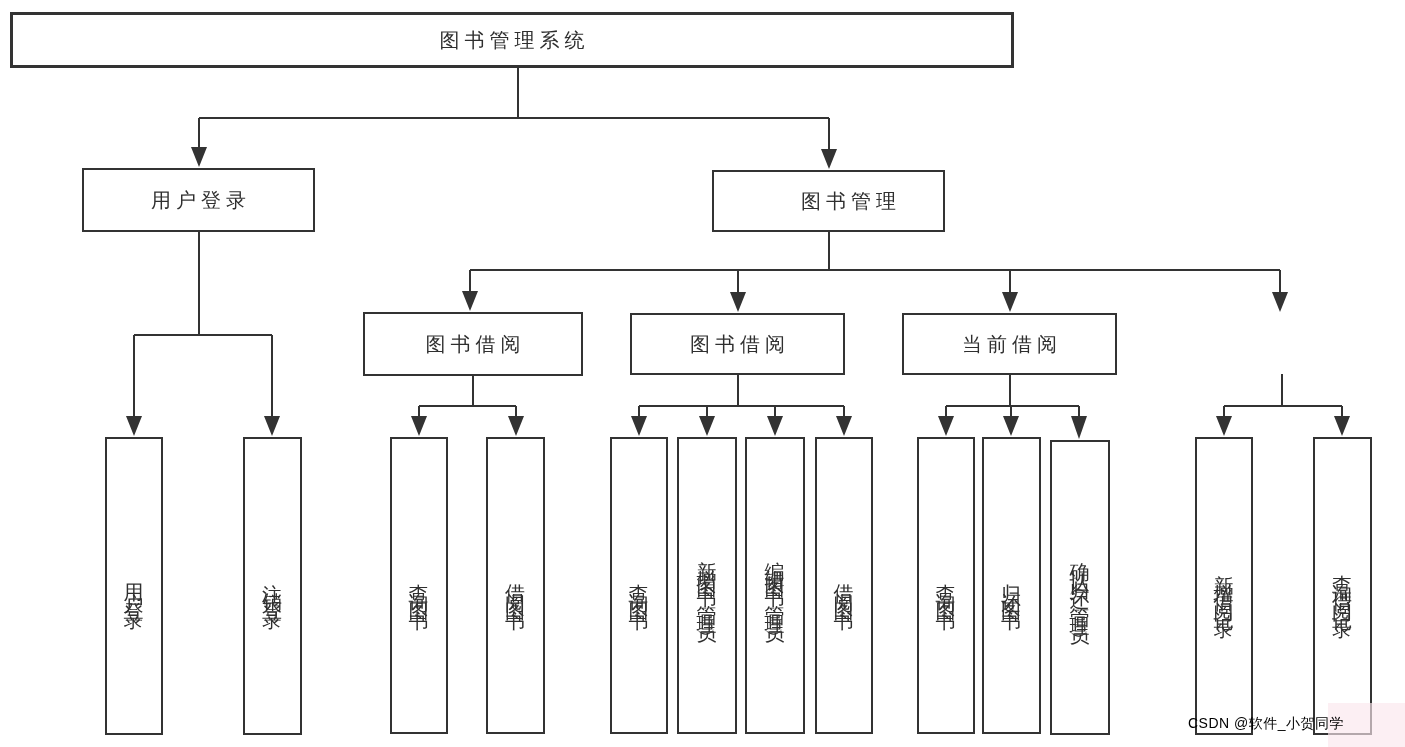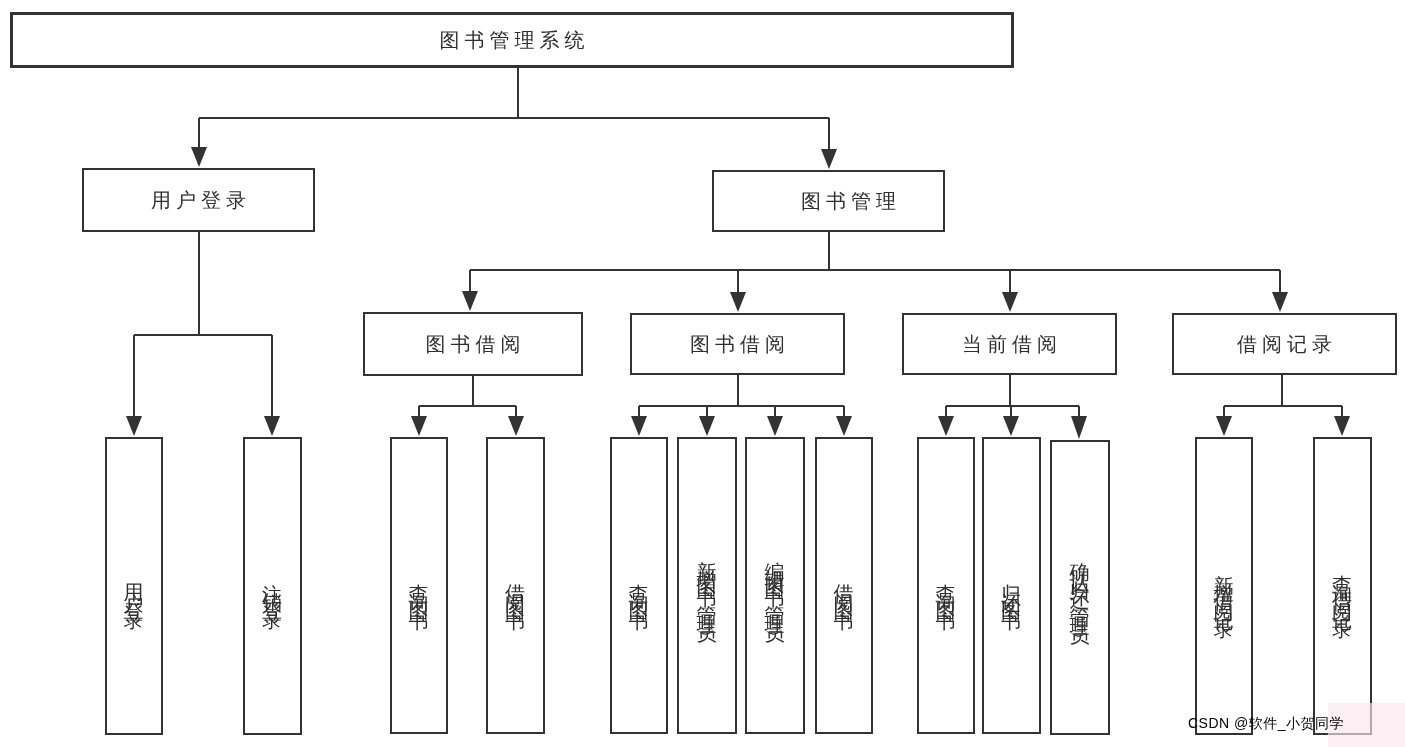--- a/index.html
+++ b/index.html
@@ -112,23 +112,20 @@
 
   <div class="box" style="left:363px;top:312px;width:220px;height:64px;">
     <span class="hlabel">图书借阅</span>
   </div>
   <div class="box" style="left:630px;top:313px;width:215px;height:62px;">
     <span class="hlabel">图书借阅</span>
   </div>
   <div class="box" style="left:902px;top:313px;width:215px;height:62px;">
     <span class="hlabel">当前借阅</span>
   </div>
-  <div class="box" style="left:1172px;top:313px;width:225px;height:62px;">
-    <span class="hlabel">借阅记录</span>
-  </div>
 
   <div class="box" style="left:105px;top:437px;width:58px;height:298px;">
     <span class="vlabel">用户登录</span>
   </div>
   <div class="box" style="left:243px;top:437px;width:59px;height:298px;">
     <span class="vlabel">注销登录</span>
   </div>
 
   <div class="box" style="left:390px;top:437px;width:58px;height:297px;">
     <span class="vlabel">查询图书</span>

